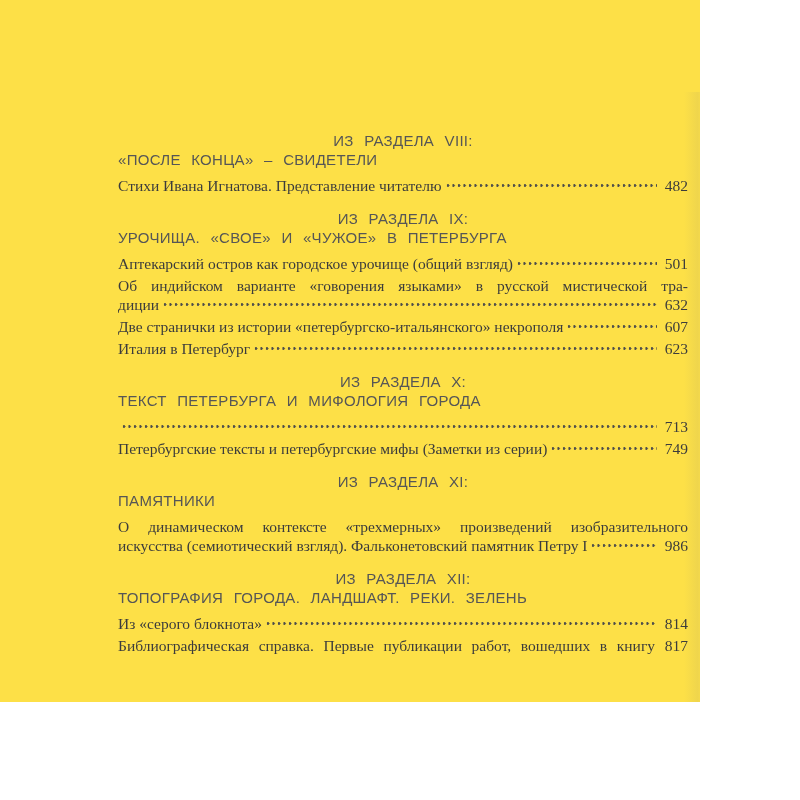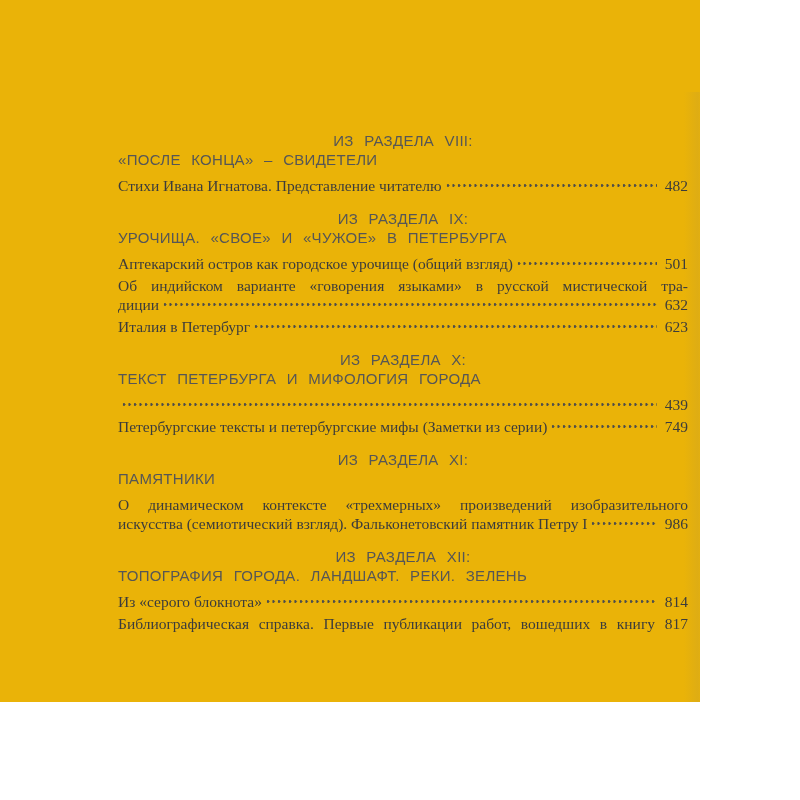--- a/index.html
+++ b/index.html
@@ -11,21 +11,21 @@
     overflow: hidden;
   }
 
   
   .paper {
     position: absolute;
     left: 0;
     top: 0;
     width: 700px;
     height: 702px;
-    background: #eab308;
+    background: #fde047;
   }
   
   .paper .edge-shadow {
     position: absolute;
     top: 92px;
     right: 0;
     bottom: 0;
     width: 16px;
     background: linear-gradient(to right, rgba(120,120,120,0) 0%, rgba(120,120,120,0.10) 85%, rgba(120,120,120,0.07) 100%);
   }
@@ -143,41 +143,49 @@
 
   <div class="entry">
     <div class="wrap-line">Об индийском варианте «говорения языками» в русской мистической тра-</div>
     <div class="entry-row">
       <span class="entry-title">диции</span>
       <span class="leader"></span>
       <span class="pagenum">632</span>
     </div>
   </div>
 
+  <div class="entry">
+
+    <div class="entry-row">
+      <span class="entry-title">Две странички из истории «петербургско-итальянского» некрополя</span>
+      <span class="leader"></span>
+      <span class="pagenum">607</span>
+    </div>
+  </div>
 
   <div class="entry">
 
     <div class="entry-row">
       <span class="entry-title">Италия в Петербург</span>
       <span class="leader"></span>
       <span class="pagenum">623</span>
     </div>
   </div>
 </div>
   </section>
 
   <section class="section">
     <h2 class="kicker">ИЗ РАЗДЕЛА X:</h2>
     <h3 class="section-title">ТЕКСТ ПЕТЕРБУРГА И МИФОЛОГИЯ ГОРОДА</h3>
     <div class="entries">
   <div class="entry">
 
     <div class="entry-row">
       <span class="leader"></span>
-      <span class="pagenum">439</span>
+      <span class="pagenum">713</span>
     </div>
   </div>
 
   <div class="entry">
 
     <div class="entry-row">
       <span class="entry-title">Петербургские тексты и петербургские мифы (Заметки из серии)</span>
       <span class="leader"></span>
       <span class="pagenum">749</span>
     </div>

